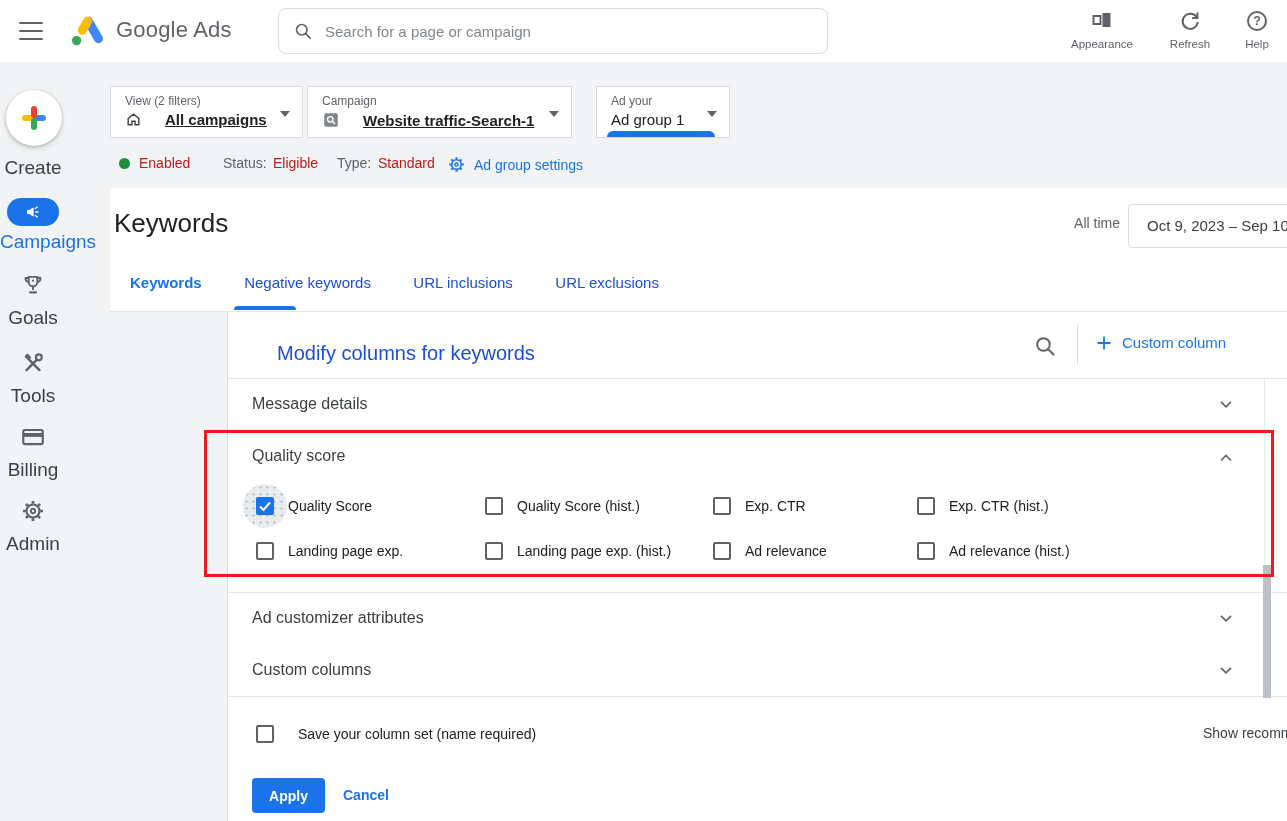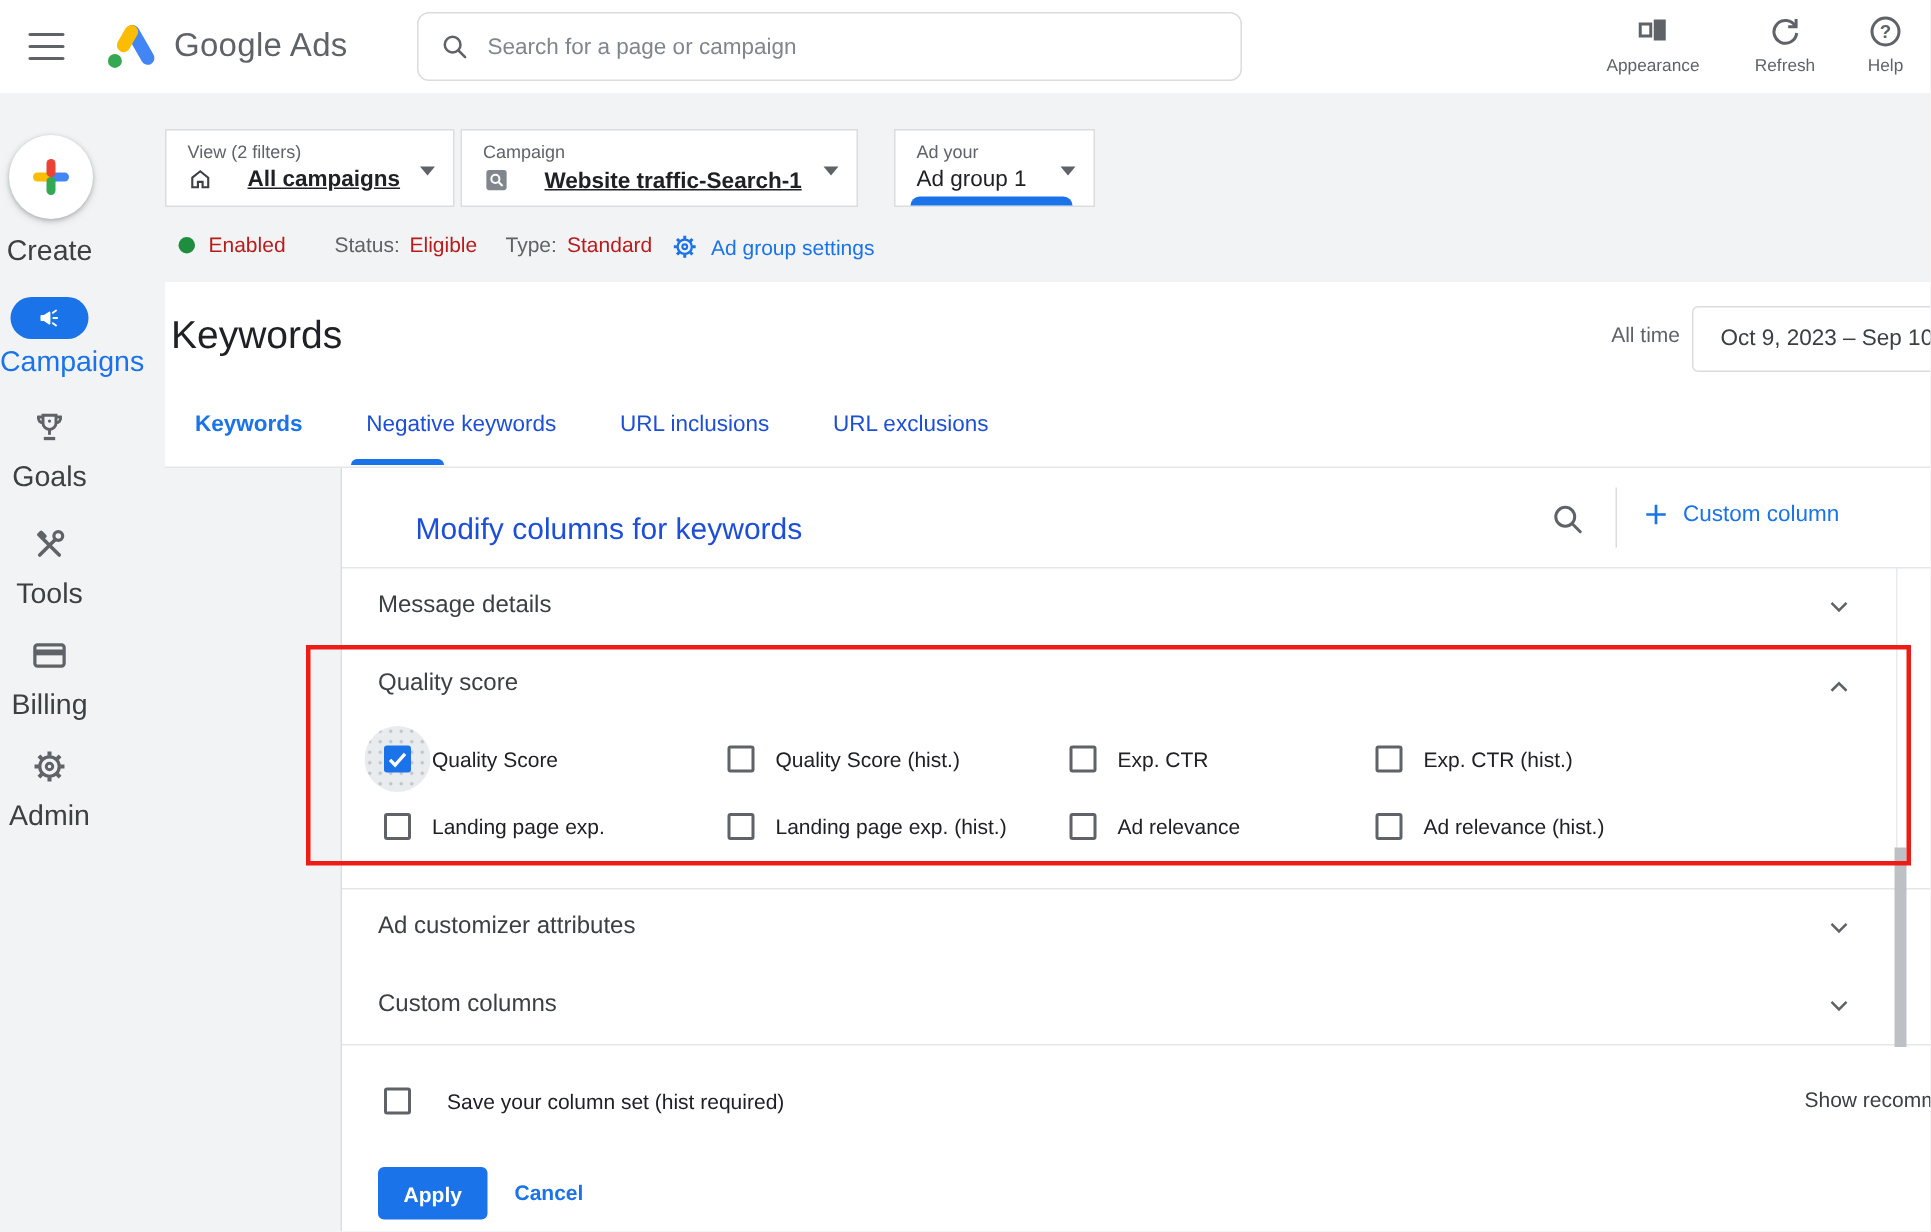--- a/index.html
+++ b/index.html
@@ -407,21 +407,21 @@
 
     <div class="hdiv" style="top:384px"></div>
 
     <div class="track"></div>
     <div class="thumb"></div>
 
     <div class="save-row">
       <span class="cbwrap">
           <span class="cb"></span>
         </span>
-      <span class="opt-label">Save your column set (hist required)</span>
+      <span class="opt-label">Save your column set (name required)</span>
     </div>
     <div class="show-reco">Show recommendations</div>
     <button class="apply-btn">Apply</button>
     <span class="cancel-btn">Cancel</span>
   </div>
 
   <div class="annotation"></div>
 
 </div>
 

